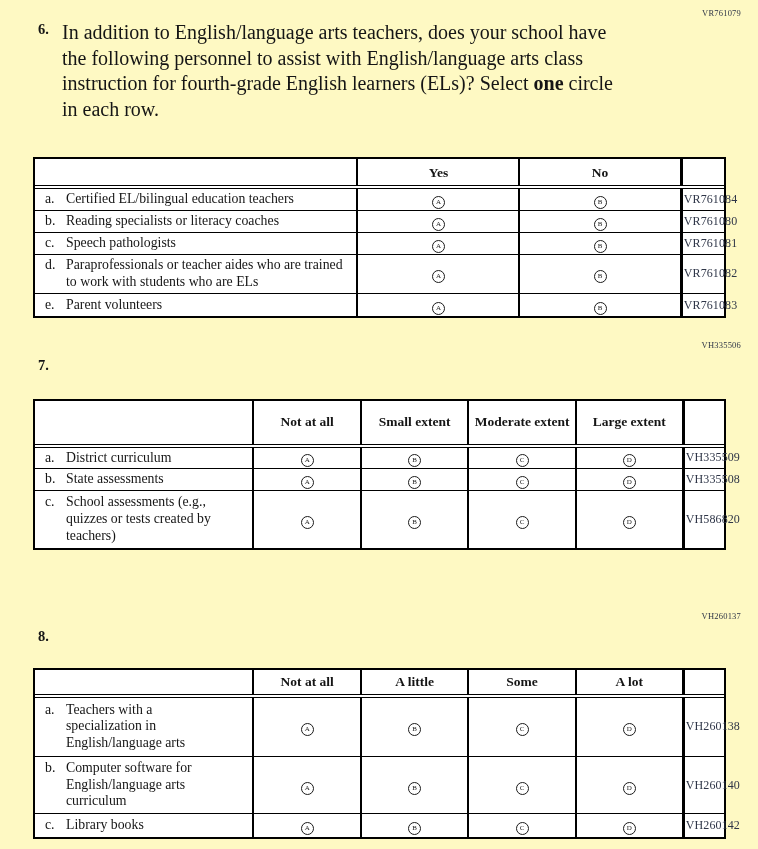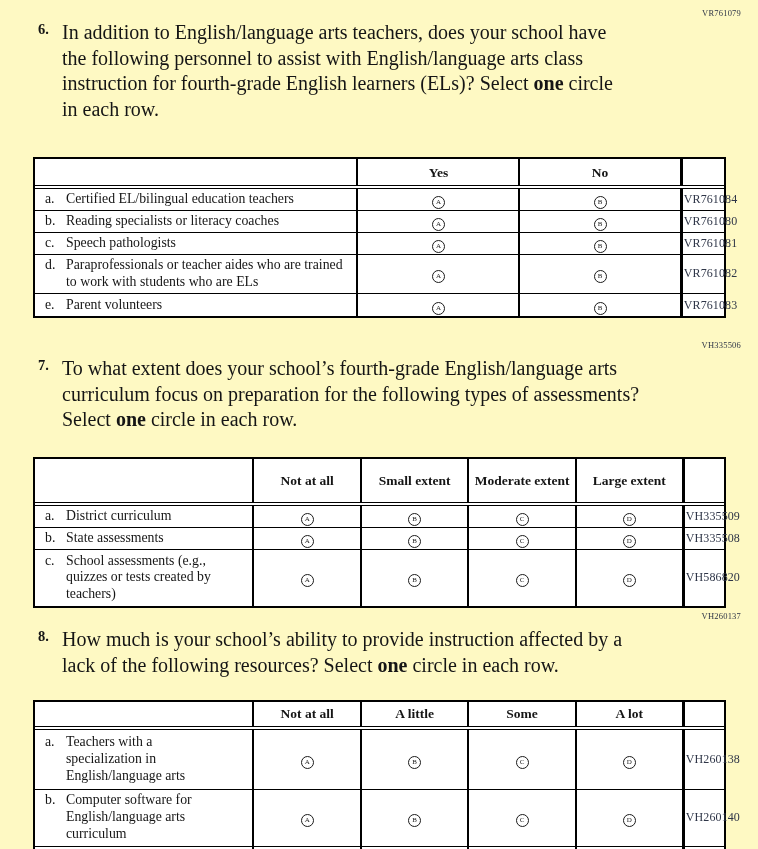--- a/index.html
+++ b/index.html
@@ -166,21 +166,20 @@
           </tr>
         </tbody>
       </table>
     </div>
   </section>
 
   <section class="question q7">
     <div class="qcode">VH335506</div>
     <div class="qline">
       <span class="qnum">7.</span>
-      <p class="qtext"><span>To what extent does your school’s fourth-grade English/language arts curriculum focus on preparation for the following types of assessments? Select </span><b>one</b><span> circle in each row.</span></p>
     </div>
     <div class="tablewrap">
       <table class="t2">
         <colgroup>
             <col style="width:31.7%">
             <col style="width:15.6%">
             <col style="width:15.6%">
             <col style="width:15.6%">
             <col style="width:15.6%">
             <col style="width:5.9%">
@@ -237,21 +236,20 @@
           </tr>
         </tbody>
       </table>
     </div>
   </section>
 
   <section class="question q8">
     <div class="qcode">VH260137</div>
     <div class="qline">
       <span class="qnum">8.</span>
-      <p class="qtext"><span>How much is your school’s ability to provide instruction affected by a lack of the following resources? Select </span><b>one</b><span> circle in each row.</span></p>
     </div>
     <div class="tablewrap">
       <table class="t3">
         <colgroup>
             <col style="width:31.7%">
             <col style="width:15.6%">
             <col style="width:15.6%">
             <col style="width:15.6%">
             <col style="width:15.6%">
             <col style="width:5.9%">

